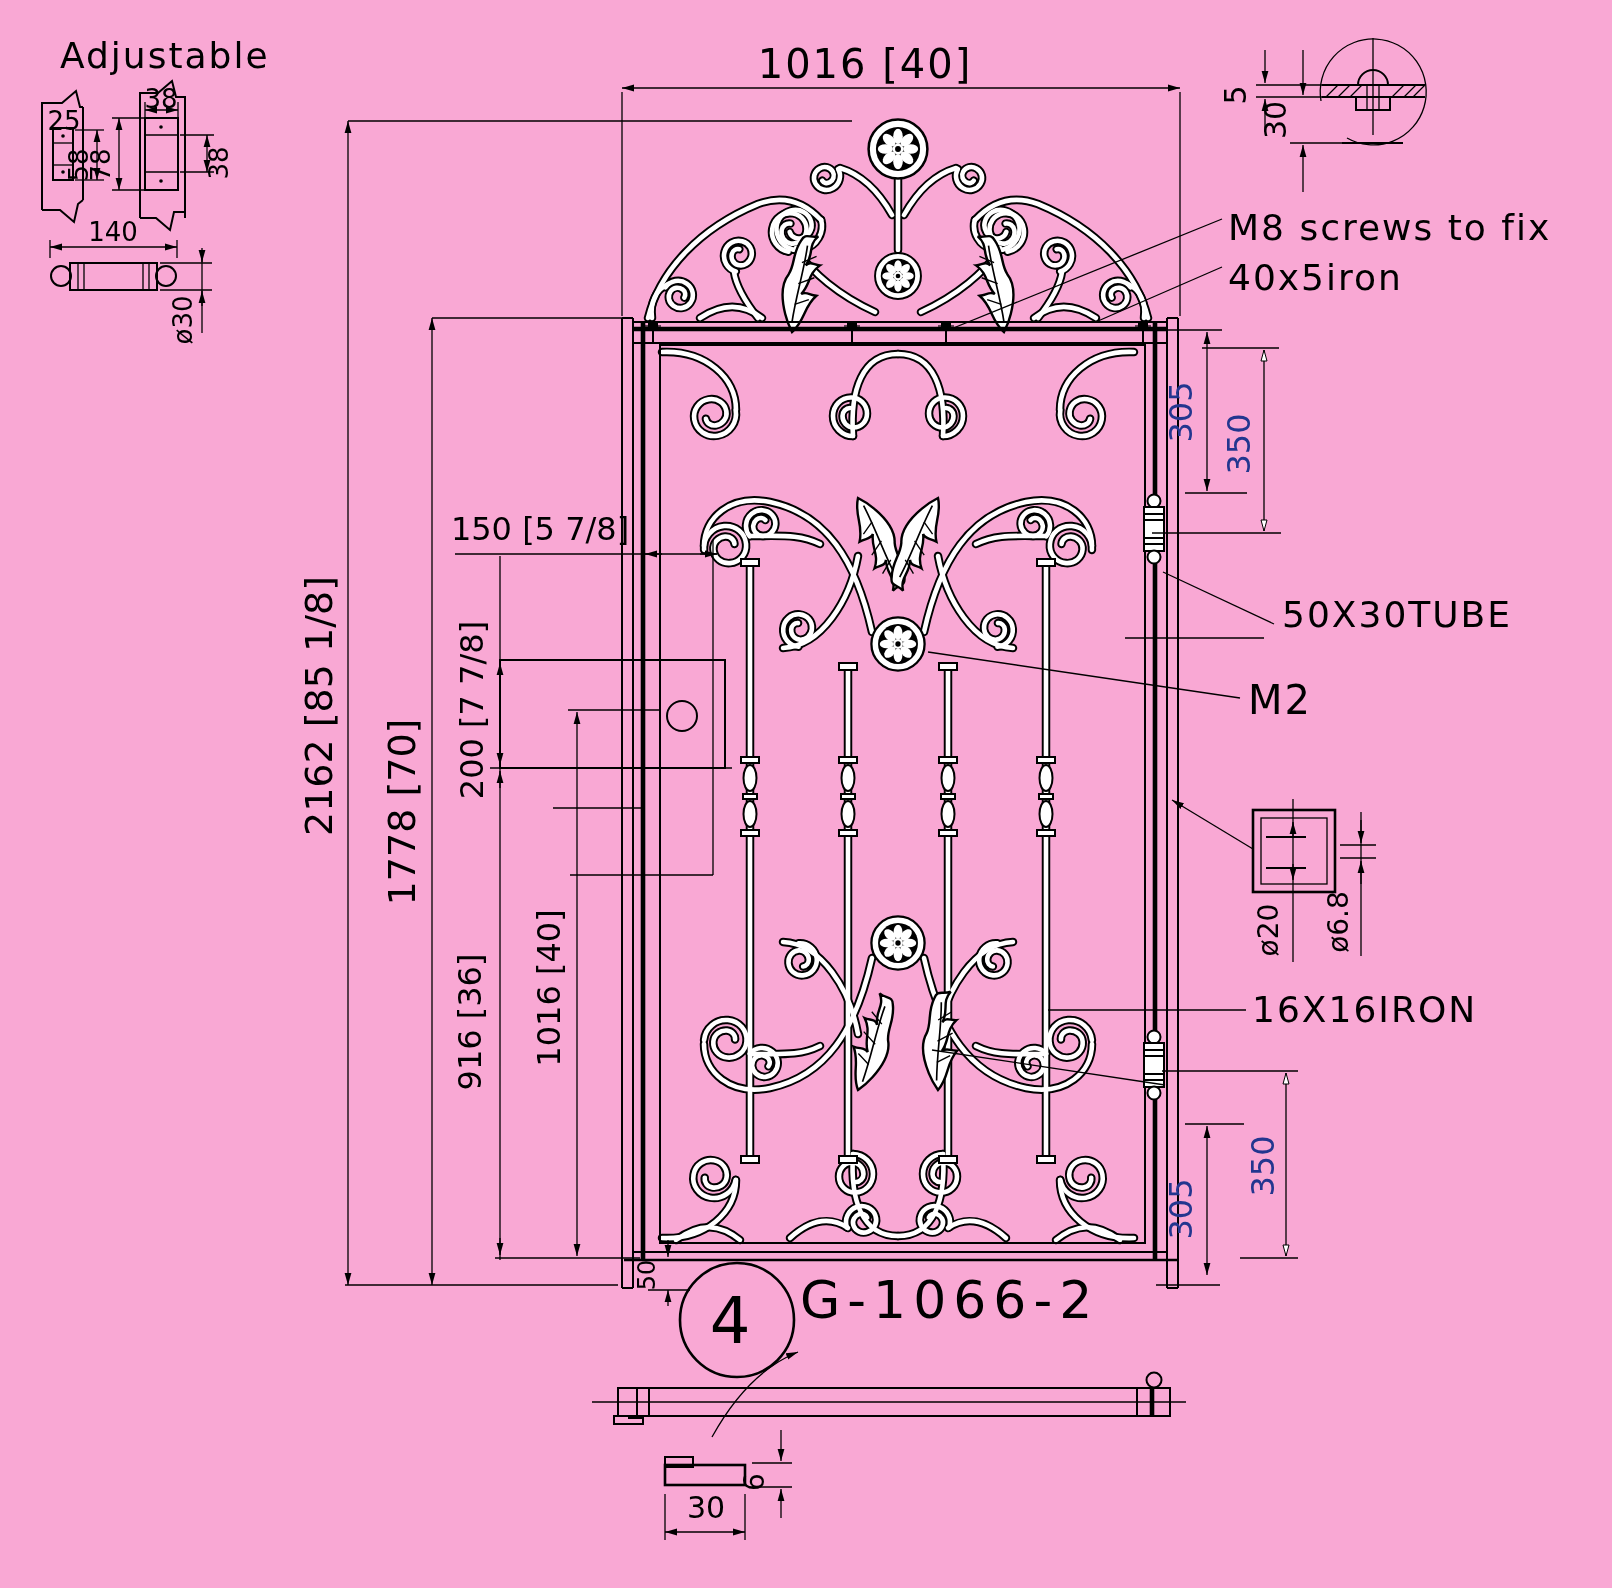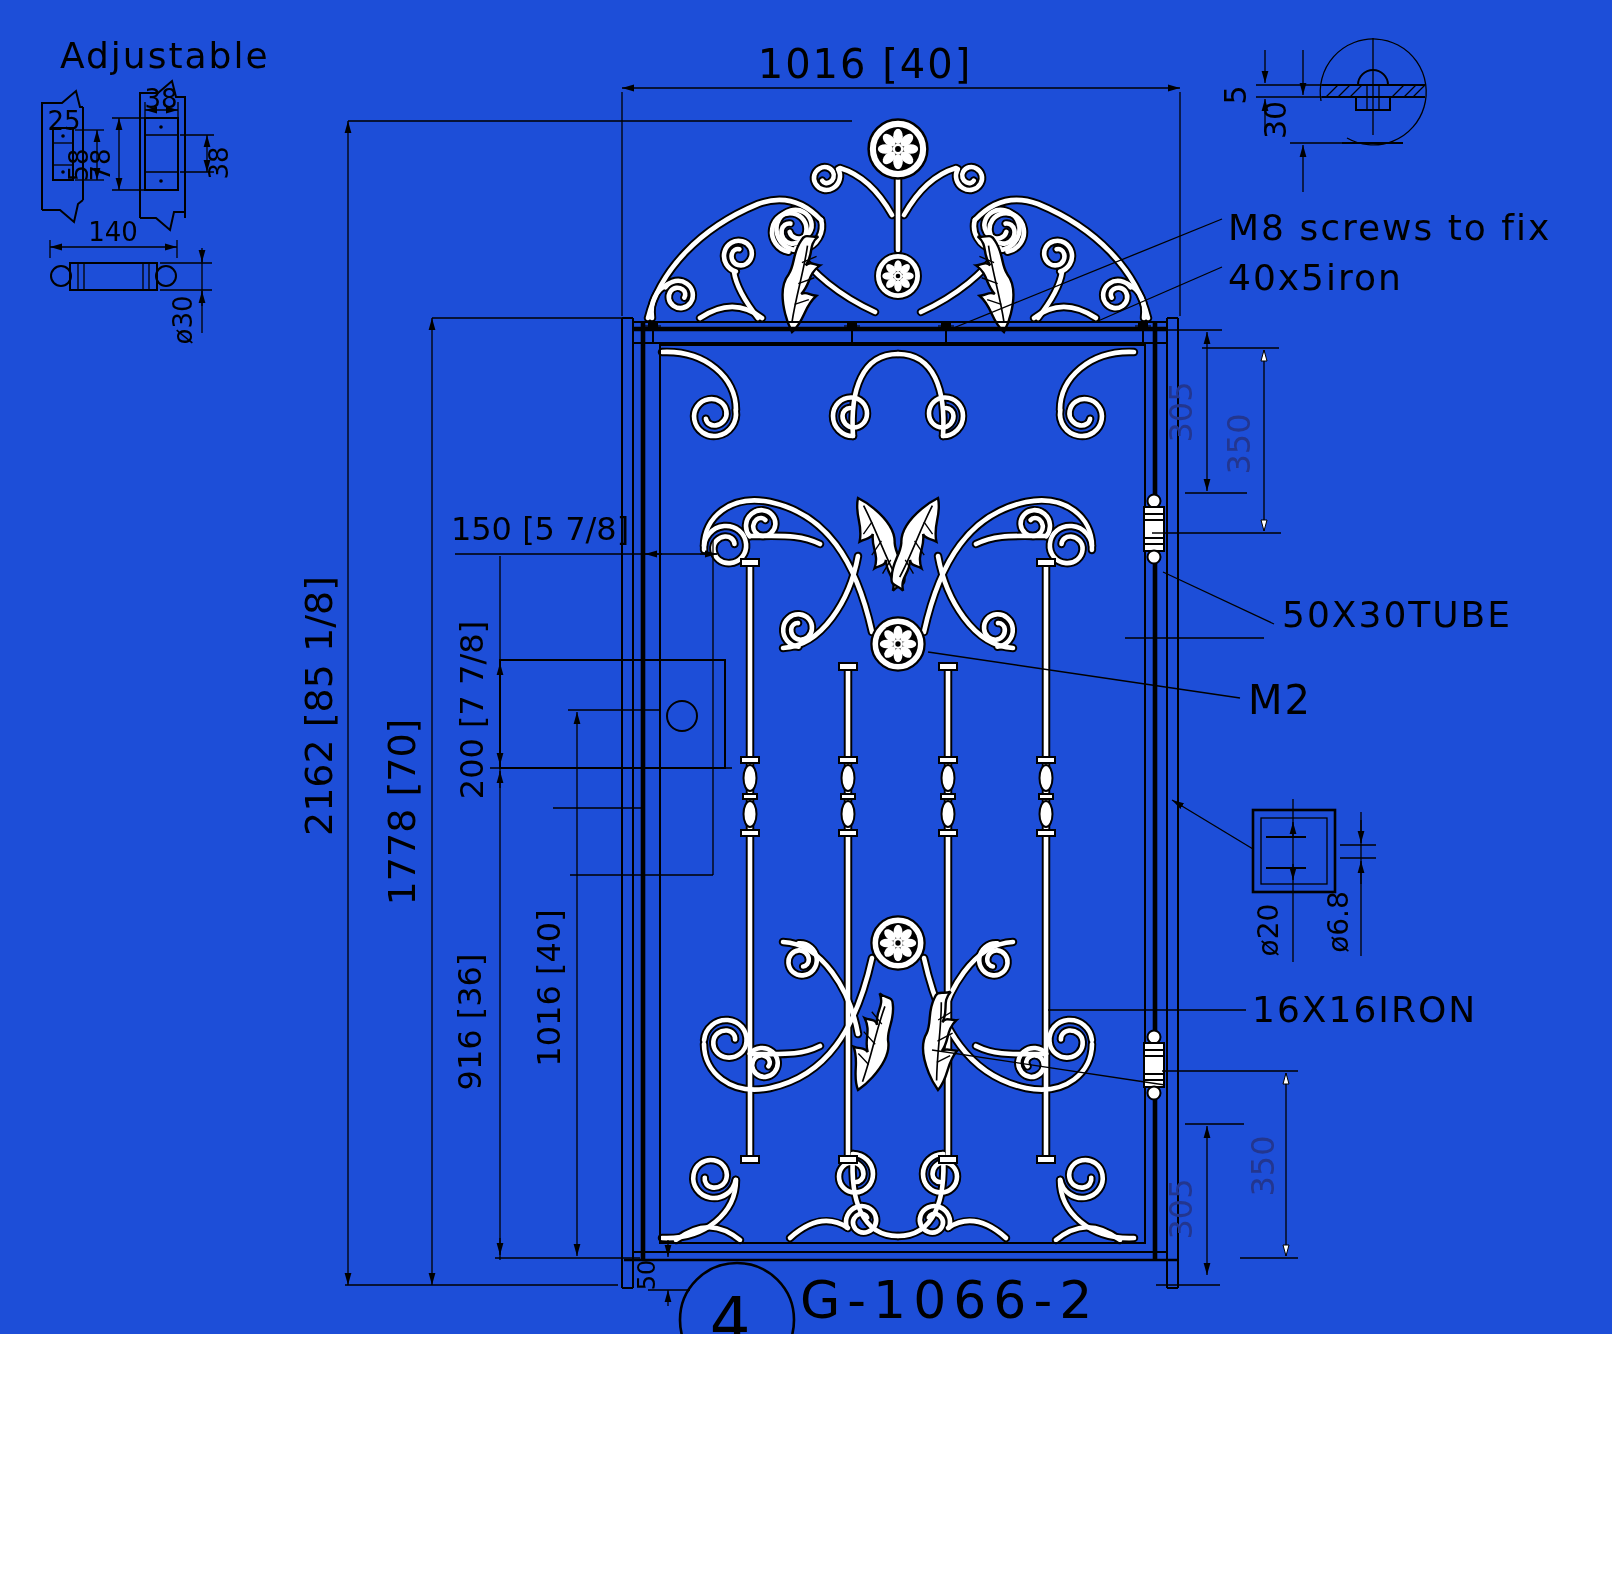--- a/index.html
+++ b/index.html
@@ -1,16 +1,16 @@
 <!DOCTYPE html>
 <html><head>
 <meta charset="utf-8">
 <style>
   html,body{margin:0;padding:0;background:#ffffff;}
-  .canvas{position:relative;width:1612px;height:1334px;background:#1d4ed8;overflow:hidden;}
+  .canvas{position:relative;width:1612px;height:1588px;background:#f9a8d4;overflow:hidden;}
   svg{display:block;}
   .ln{stroke:#000;stroke-width:1.3;fill:none;}
   .ln2{stroke:#000;stroke-width:2;fill:none;}
   .ln3{stroke:#000;stroke-width:2.6;fill:none;}
   .thk{stroke:#000;stroke-width:4.6;fill:none;}
   .ib{stroke:#000;stroke-width:8.5;fill:none;stroke-linecap:round;}
   .iw{stroke:#fff;stroke-width:4.6;fill:none;stroke-linecap:round;}
   .wf{fill:#fff;stroke:#000;stroke-width:2;}
   text{font-family:"DejaVu Sans","Liberation Sans",sans-serif;fill:#000;}
   .t24{font-size:24px;}

